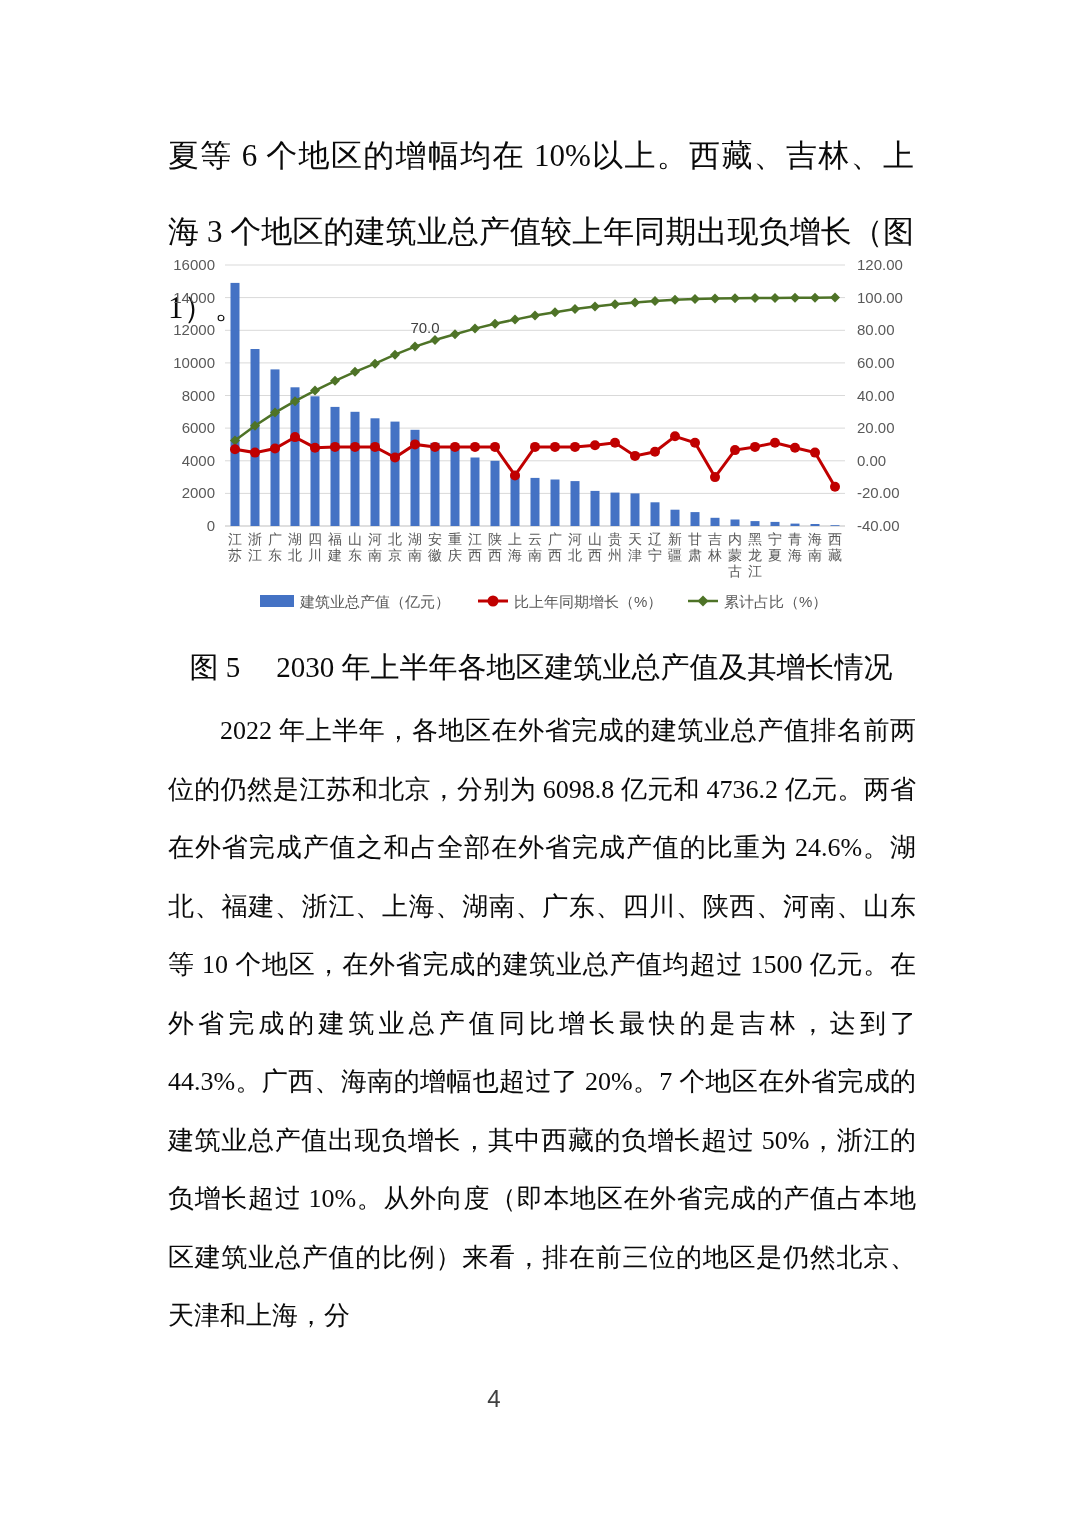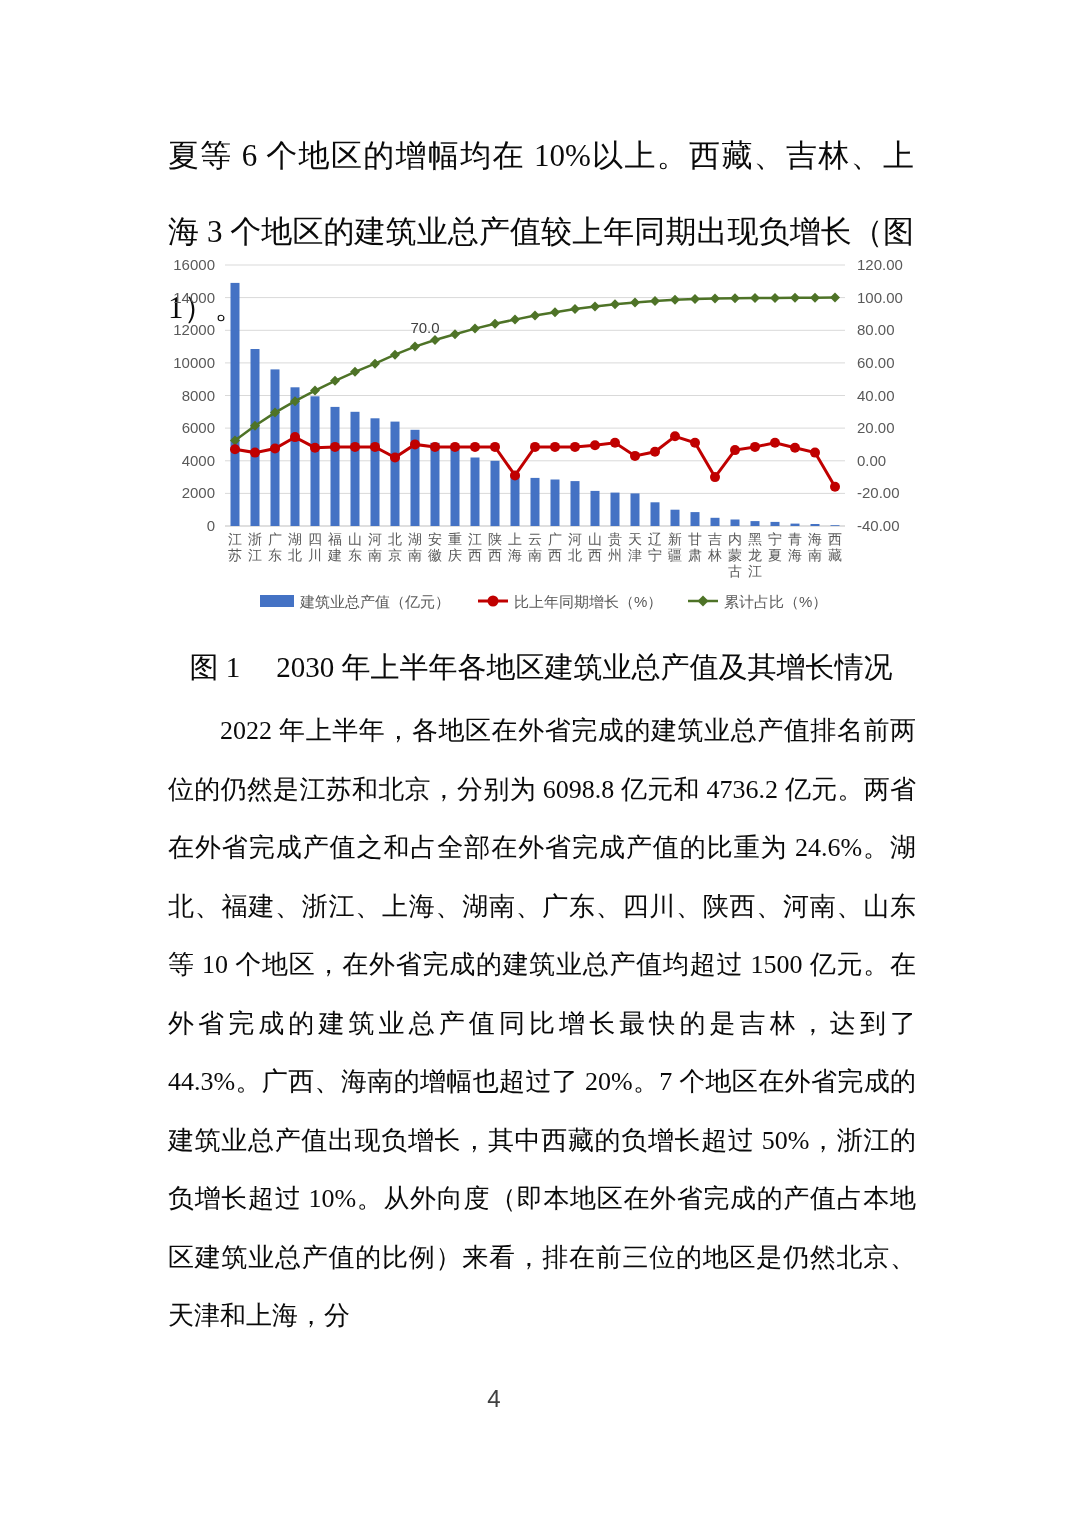--- a/index.html
+++ b/index.html
@@ -255,20 +255,20 @@
           </g>
           <g>
             <line x1="538" y1="353" x2="568" y2="353" stroke="#4E7327" stroke-width="2.5"></line>
             <path d="M547.5 353 L553 347.5 L558.5 353 L553 358.5 Z" fill="#4E7327"></path>
             <text class="leg" x="574" y="359">累计占比（%）</text>
           </g>
         </g>
       </svg>
   </figure>
 
-  <p class="caption"><span class="cap-prefix">图 1</span><span>2030 年上半年各地区建筑业总产值及其增长情况</span></p>
+  <p class="caption"><span class="cap-prefix">图 5</span><span>2030 年上半年各地区建筑业总产值及其增长情况</span></p>
 
 
   <p class="body-para">2022 年上半年，各地区在外省完成的建筑业总产值排名前两位的仍然是江苏和北京，分别为 6098.8 亿元和 4736.2 亿元。两省在外省完成产值之和占全部在外省完成产值的比重为 24.6%。湖北、福建、浙江、上海、湖南、广东、四川、陕西、河南、山东等 10 个地区，在外省完成的建筑业总产值均超过 1500 亿元。在外省完成的建筑业总产值同比增长最快的是吉林，达到了 44.3%。广西、海南的增幅也超过了 20%。7 个地区在外省完成的建筑业总产值出现负增长，其中西藏的负增长超过 50%，浙江的负增长超过 10%。从外向度（即本地区在外省完成的产值占本地区建筑业总产值的比例）来看，排在前三位的地区是仍然北京、天津和上海，分</p>
 
   <div class="page-number">4</div>
 
 </div>
 
 </body></html>

